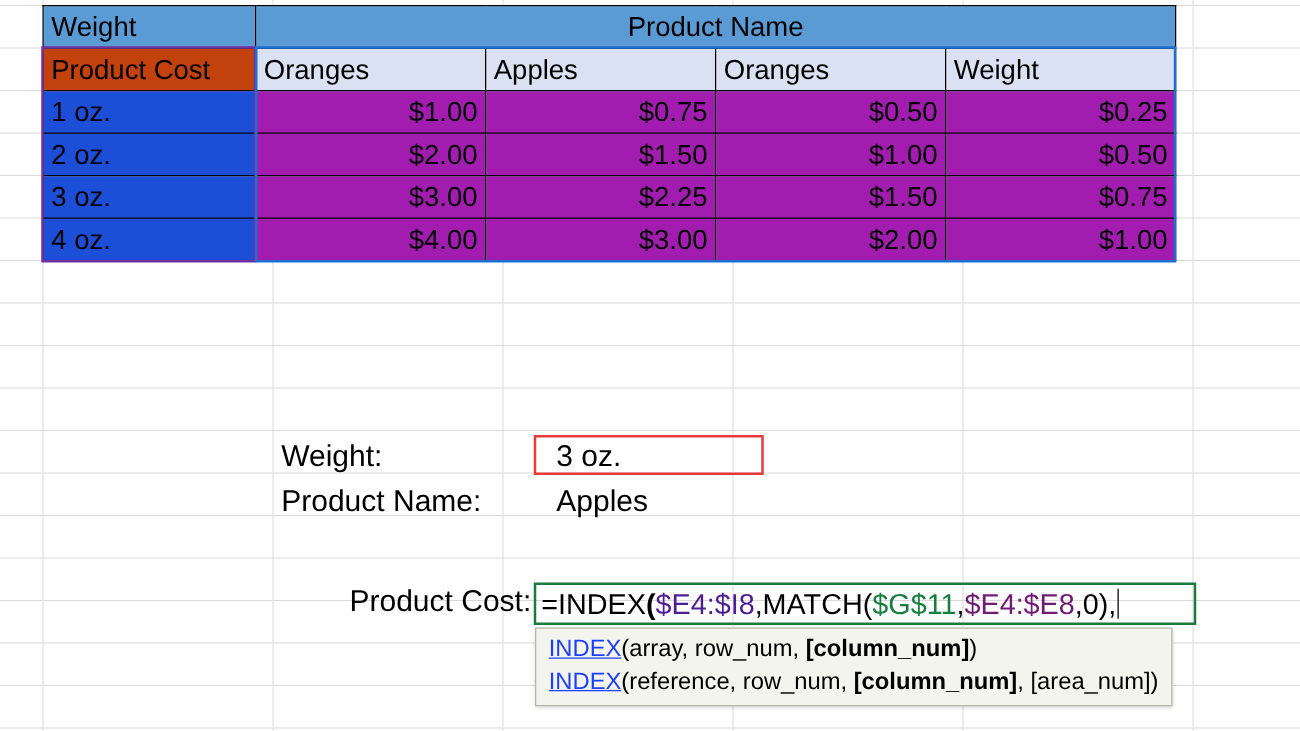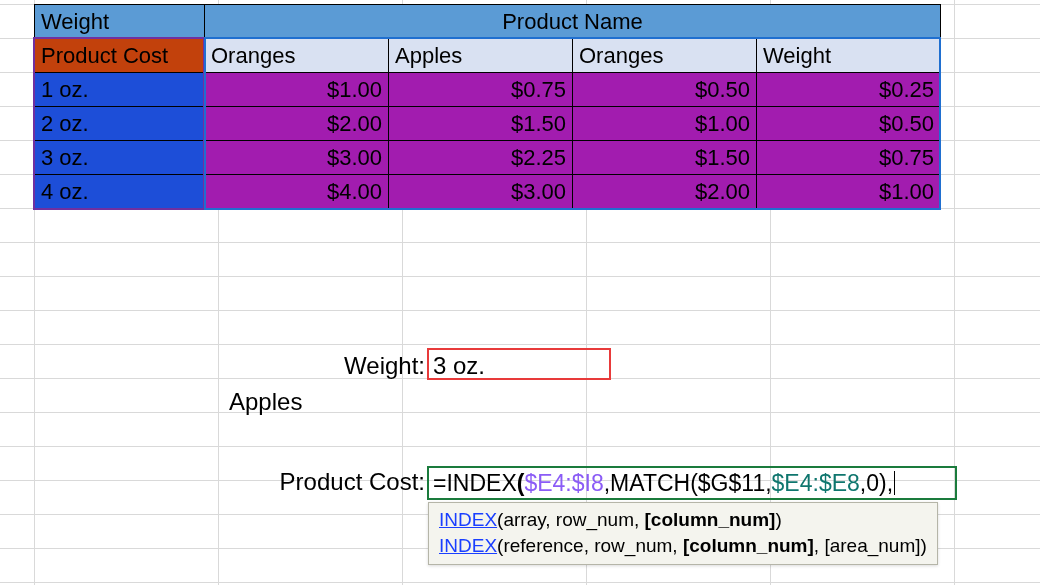--- a/index.html
+++ b/index.html
@@ -82,21 +82,21 @@
   .h-br { right:-4px; bottom:-4px; }
 
   
   .lookup {
     position: absolute;
     left: 225px;
     top: 348px;
     font-size: 24px;
   }
   .lookup-row { display:flex; align-items:center; height:36px; }
-  .lookup-label { width: 200px; text-align: right; margin-right: 4px; }
+  .lookup-label { width: 200px; text-align: left; margin-right: 16px; }
   .lookup-cell {
     width: 184px;
     height: 32px;
     display: inline-flex;
     align-items: center;
     padding: 0 4px;
     position: relative;
   }
   .sel-red {
     position: absolute;
@@ -122,24 +122,24 @@
     border: 2px solid #1a7b3c;
     padding: 1px 4px;
     min-width: 530px;
     height: 34px;
     display:flex;
     align-items:center;
     font-size: 23px;
     position: relative;
   }
   .tok-fn  { color:#000; }
-  .tok-rng1{ color:#8b5cf6; }  
+  .tok-rng1{ color:#4c1d95; }  
   .tok-fn2 { color:#000; }
-  .tok-ref { color:#000000;text-align:center; }  
-  .tok-rng2{ color:#0f766e; }  
+  .tok-ref { color:#15803d;text-align:center; }  
+  .tok-rng2{ color:#701a75; }  
   .tok-num { color:#000; }
   .paren   { color:#000; }
   .paren-open1 { color:#000; font-weight:bold; }
   .caret {
     display:inline-block;
     width:1px; height:24px;
     background:#000;
     margin-left:1px;
     animation: blink 1s step-end infinite;
     vertical-align: middle;
@@ -226,20 +226,21 @@
 </div>
 
 <div class="lookup">
   <div class="lookup-row">
     <span class="lookup-label">Weight:</span>
     <span class="lookup-cell">
         <span>3 oz.</span>
       </span>
   </div>
   <div class="lookup-row">
+    <span class="lookup-label">Product Name:</span>
     <span class="lookup-cell">
         <span>Apples</span>
       </span>
   </div>
 </div>
 
 <div class="sel-red range-box">
   <span class="h h-tl"></span><span class="h h-tr"></span><span class="h h-bl"></span><span class="h h-br"></span>
 </div>
 

